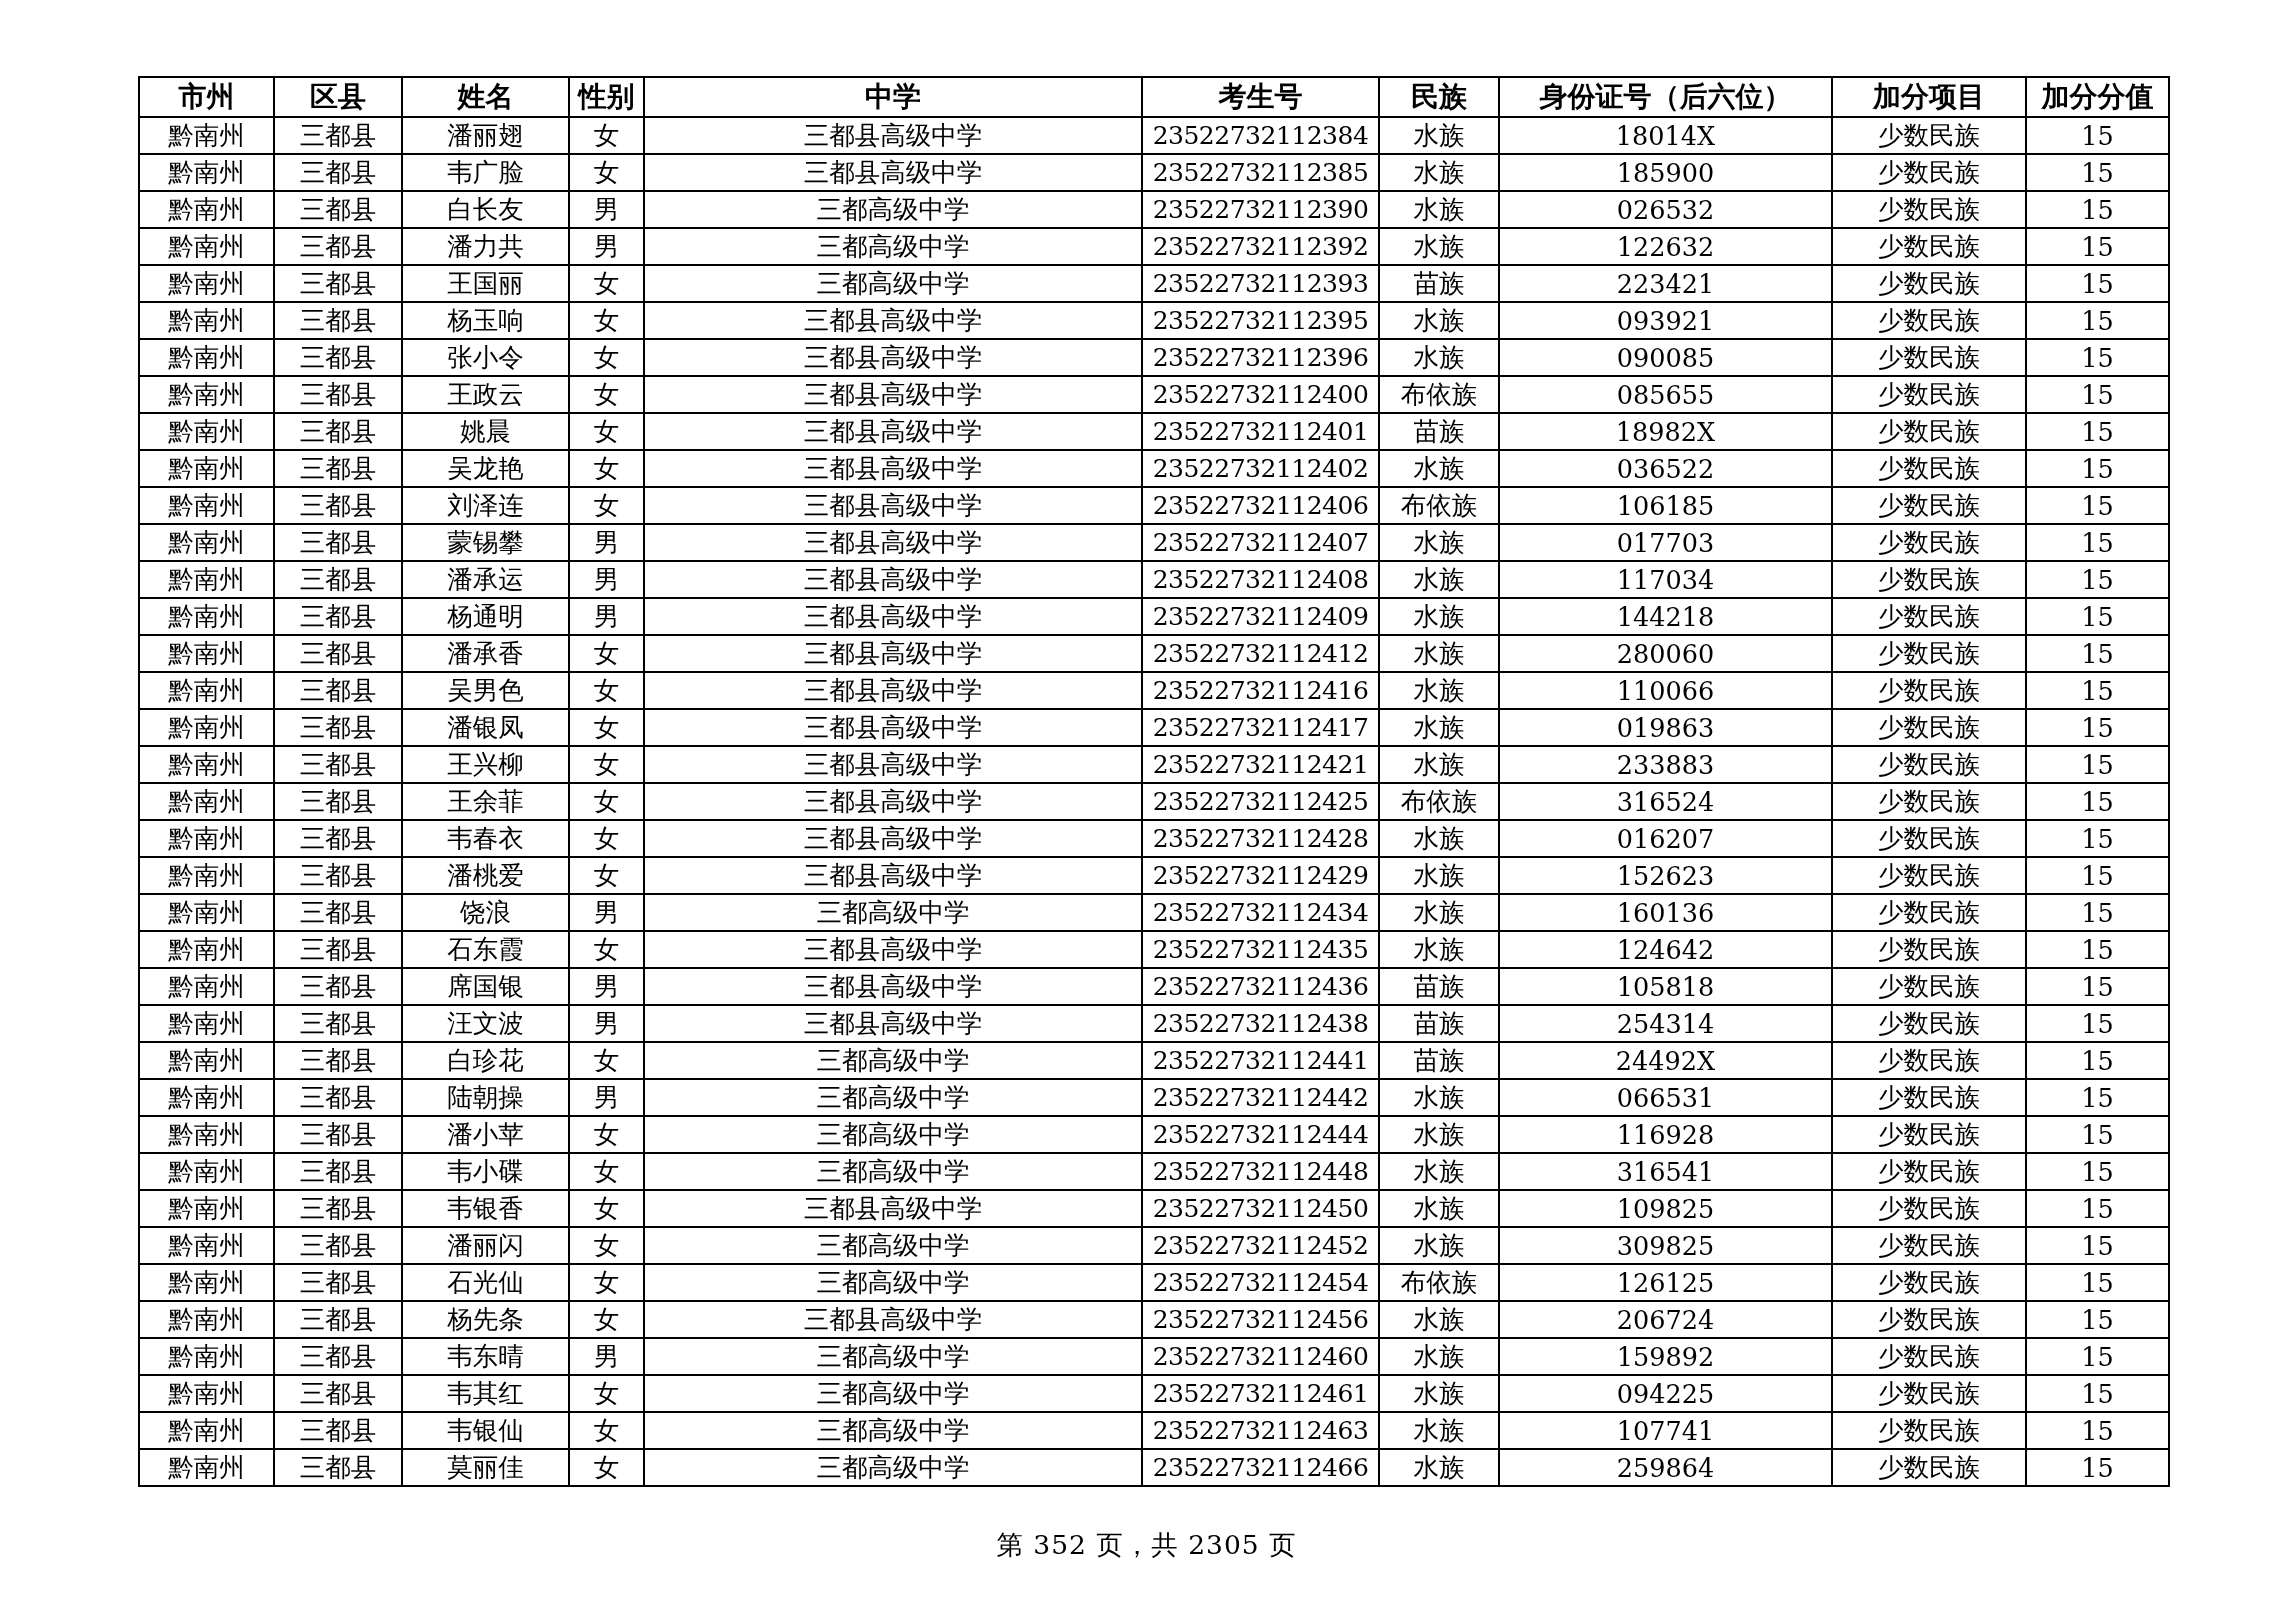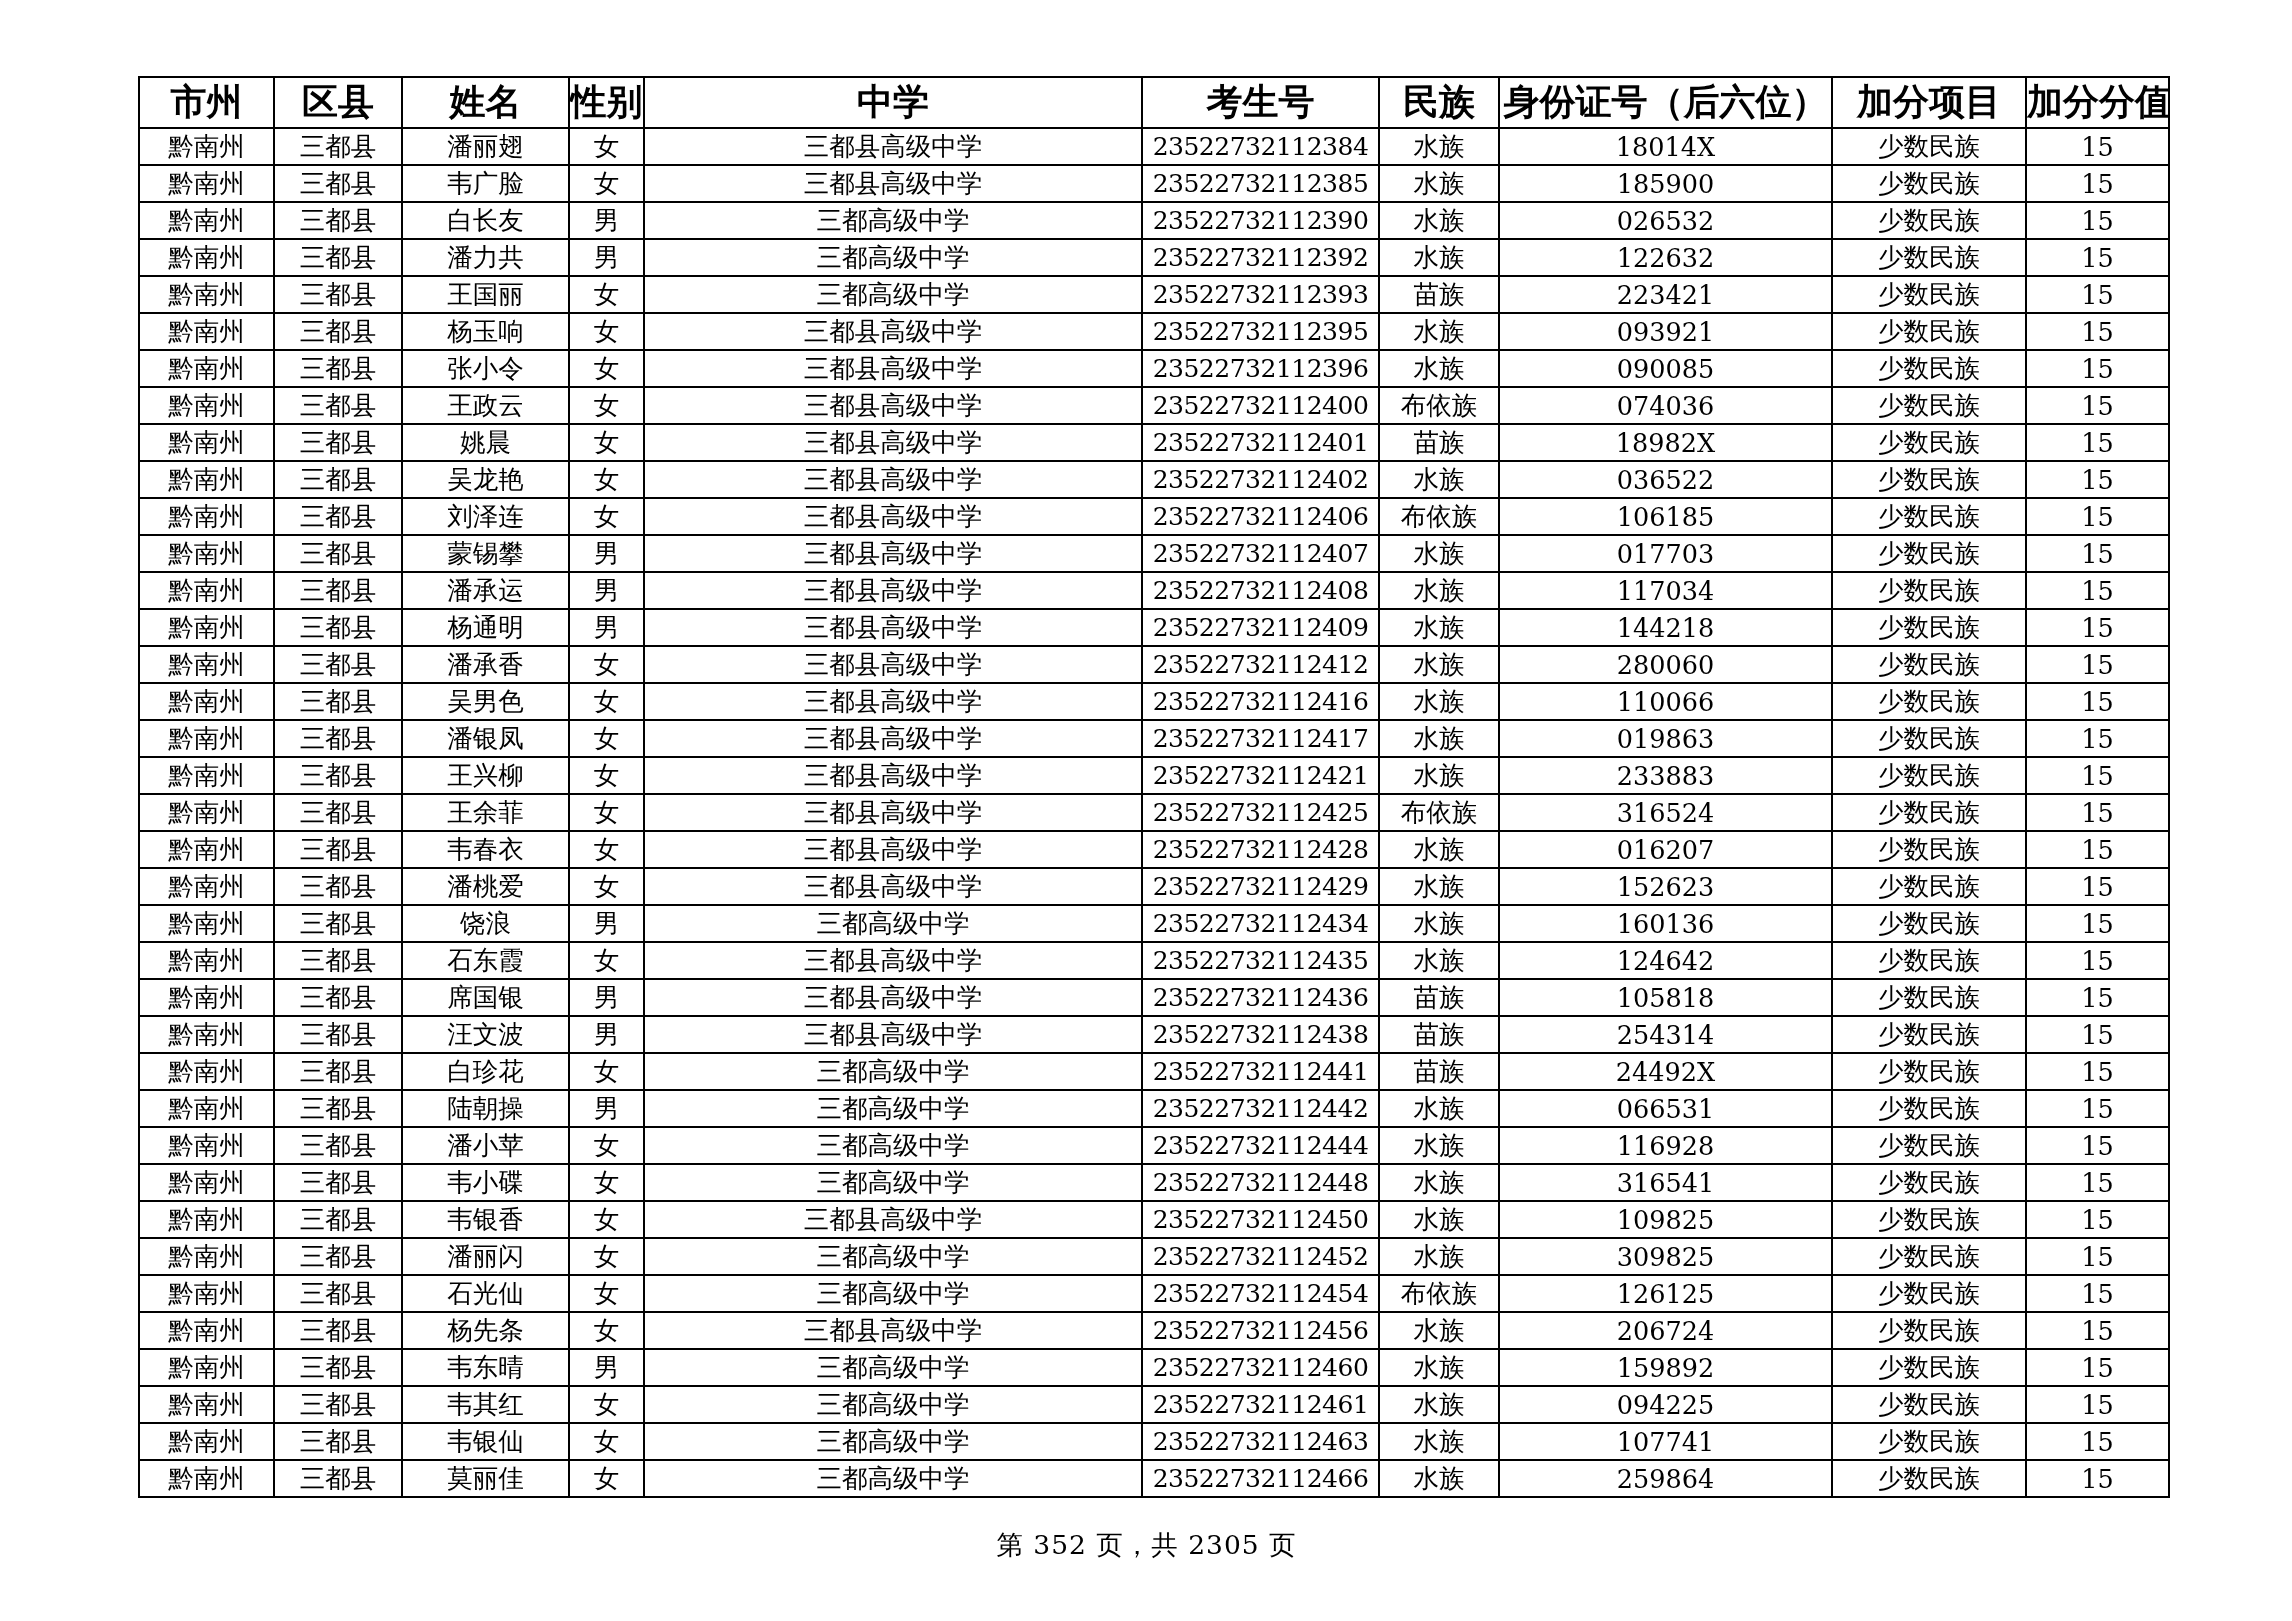--- a/index.html
+++ b/index.html
@@ -28,21 +28,21 @@
   table.roster th, table.roster td {
     border: 2.9px solid #000;
     padding: 0;
     text-align: center;
     vertical-align: middle;
     white-space: nowrap;
     overflow: hidden;
     height: 33px;
   }
   table.roster th {
-    font-size: 36px;
+    font-size: 28px;
     font-weight: bold;
     height: 35px;
   }
   table.roster td {
     font-size: 25.5px;
     font-weight: normal;
   }
   table.roster td.num {
     font-size: 25px;
     letter-spacing: -0.5px;
@@ -172,21 +172,21 @@
           <td class="c9">15</td>
         </tr>
         <tr>
           <td class="c0">黔南州</td>
           <td class="c1">三都县</td>
           <td class="c2">王政云</td>
           <td class="c3">女</td>
           <td class="c4">三都县高级中学</td>
           <td class="c5 num">23522732112400</td>
           <td class="c6">布依族</td>
-          <td class="c7">074036</td>
+          <td class="c7">085655</td>
           <td class="c8">少数民族</td>
           <td class="c9">15</td>
         </tr>
         <tr>
           <td class="c0">黔南州</td>
           <td class="c1">三都县</td>
           <td class="c2">姚晨</td>
           <td class="c3">女</td>
           <td class="c4">三都县高级中学</td>
           <td class="c5 num">23522732112401</td>

